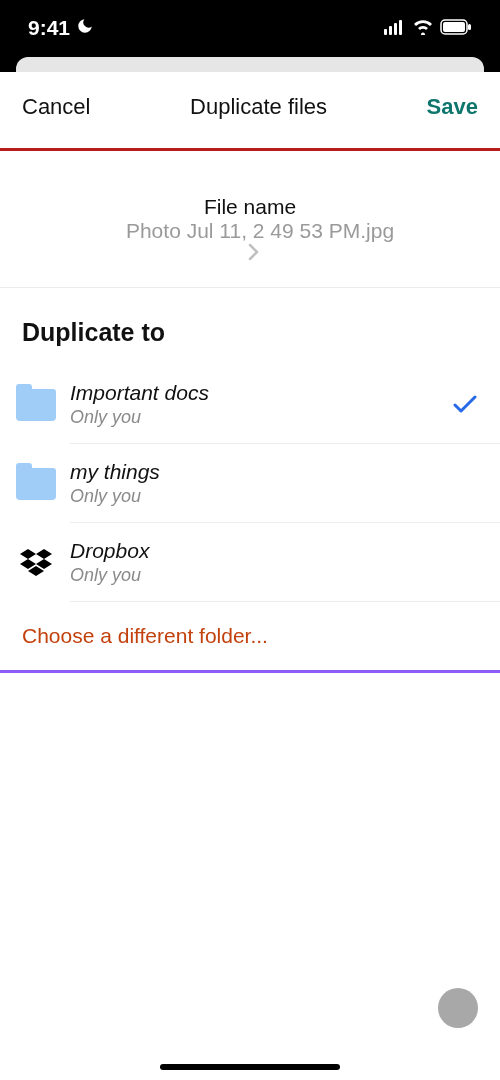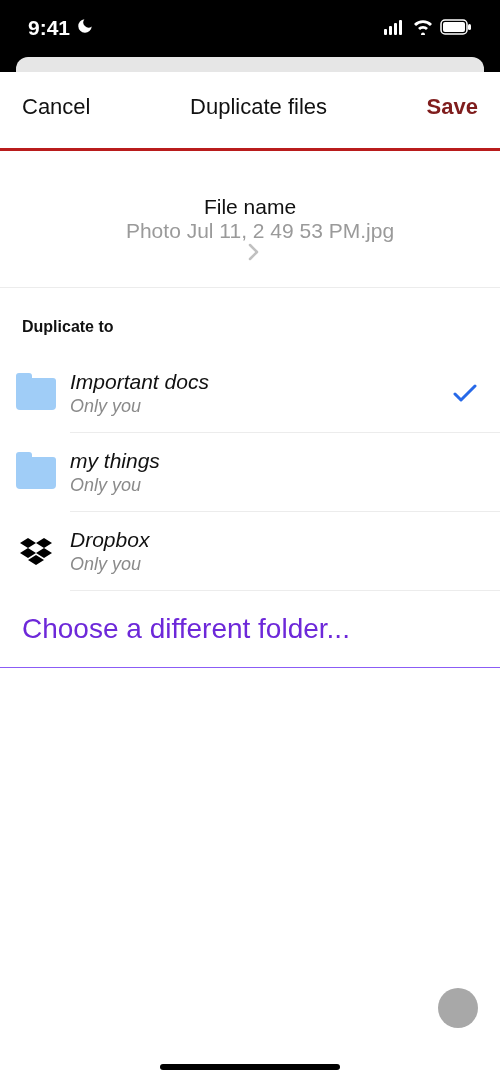--- a/index.html
+++ b/index.html
@@ -47,21 +47,21 @@
     }
     .nav-bar {
       display: flex;
       justify-content: space-between;
       align-items: center;
       padding: 22px 22px 28px 22px;
       border-bottom: 3px solid #b91c1c;
     }
     .nav-cancel { font-size: 22px; color: #111; cursor: pointer; }
     .nav-title { font-size: 22px; color: #111; font-weight: 500; }
-    .nav-save { font-size: 22px; color: #7f1d1d; font-weight: 700; cursor: pointer; }
+    .nav-save { font-size: 22px; color: #0f766e; font-weight: 700; cursor: pointer; }
     .filename-row {
       display: flex;
       align-items: center;
       padding: 26px 22px;
       border-bottom: 1px solid #ececec;
       cursor: pointer;
       margin-top: 18px;
       flex-direction: column;
     }
     .filename-label { font-size: 21px; color: #111; flex-shrink: 0; }
@@ -69,21 +69,21 @@
       flex: 1;
       font-size: 21px;
       color: #9a9a9a;
       text-align: right;
       white-space: nowrap;
       overflow: hidden;
       padding-left: 20px;
     }
     .chevron-right { color: #c0c0c0; margin-left: 8px; display: flex; align-items: center; }
     .section-title {
-      font-size: 16px;
+      font-size: 25px;
       font-weight: 700;
       color: #111;
       padding: 30px 22px 18px 22px;
     }
     .folder-row {
       display: flex;
       align-items: center;
       padding: 16px 22px 16px 14px;
       cursor: pointer;
       position: relative;
@@ -121,25 +121,25 @@
       width: 16px;
       height: 8px;
       background: #a0cdf7;
       border-radius: 3px 3px 0 0;
     }
     .folder-text { flex: 1; font-style: italic; }
     .folder-name { font-size: 21px; color: #111; margin-bottom: 2px; }
     .folder-sub { font-size: 18px; color: #8a8a8a; }
     .checkmark { color: #2769e8; display: flex; align-items: center; }
     .choose-different {
-      font-size: 28px;
-      color: #6d28d9;
+      font-size: 21px;
+      color: #c2410c;
       padding: 22px 22px;
       cursor: pointer;
-      border-bottom: 1px solid #8b5cf6;
+      border-bottom: 3px solid #8b5cf6;
     }
     .touch-dot {
       position: absolute;
       right: 22px;
       bottom: 52px;
       width: 40px;
       height: 40px;
       border-radius: 50%;
       background: #a8a8a8;
     }

